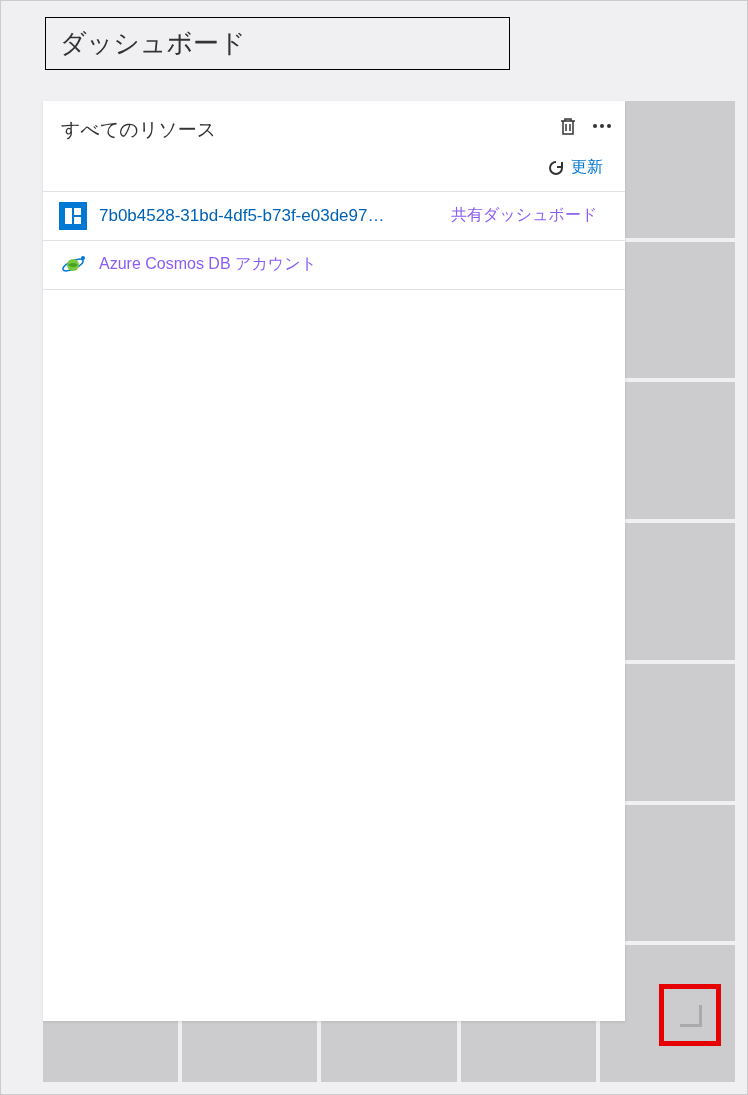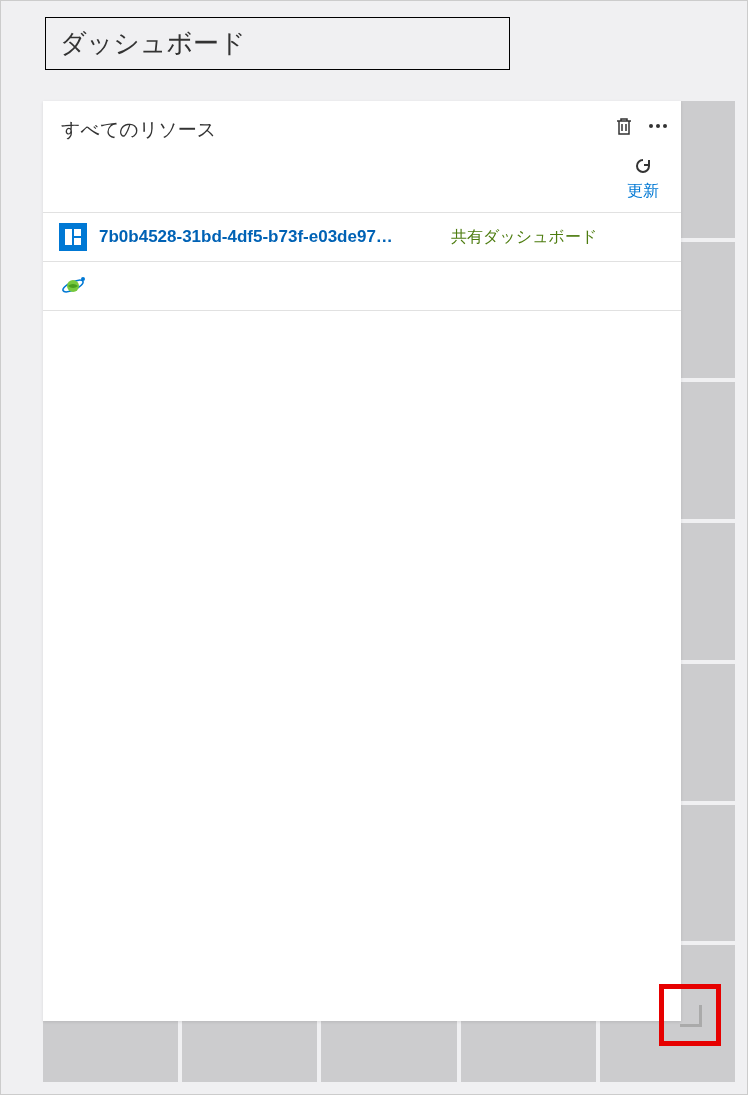--- a/index.html
+++ b/index.html
@@ -49,21 +49,21 @@
       grid-template-rows: repeat(7, 1fr);
       gap: 4px;
     }
     .grid-cell {
       background: #ccccce;
     }
     .tile {
       position: absolute;
       top: 0;
       left: 0;
-      width: 638px;
+      width: 582px;
       height: 920px;
       background: #fff;
       box-shadow: 0 1px 3px rgba(0,0,0,0.1);
     }
     .tile-header {
       padding: 16px 18px 4px 18px;
       position: relative;
     }
     .tile-title {
       font-size: 19px;
@@ -95,21 +95,20 @@
       text-align: right;
       padding: 10px 22px 10px 0;
     }
     .refresh-link {
       display: inline-flex;
       align-items: center;
       gap: 6px;
       color: #0078d4;
       font-size: 16px;
       cursor: pointer;
-      flex-direction: column;
     }
     .resource-list {
       border-top: 1px solid #e1e1e1;
     }
     .resource-row {
       display: flex;
       align-items: center;
       padding: 10px 16px;
       border-bottom: 1px solid #e1e1e1;
       gap: 12px;
@@ -120,24 +119,23 @@
       flex-shrink: 0;
     }
     .resource-name {
       flex: 0 0 340px;
       color: #0062b5;
       font-size: 17px;
       white-space: nowrap;
       overflow: hidden;
       text-overflow: ellipsis;
       cursor: pointer;
-      font-weight: bold;
     }
     .resource-type {
-      color: #4d7c0f;
+      color: #8b5cf6;
       font-size: 16px;
     }
     .dashboard-icon {
       background: #0078d4;
       width: 28px;
       height: 28px;
       display: flex;
       align-items: center;
       justify-content: center;
     }
@@ -266,20 +264,21 @@
 
         <div class="resource-row">
           <div class="resource-icon">
             <svg width="28" height="28" viewBox="0 0 28 28">
               <ellipse cx="14" cy="14" rx="11" ry="4" stroke="#0078d4" stroke-width="1.5" fill="none" transform="rotate(-25 14 14)"></ellipse>
               <circle cx="14" cy="14" r="6" fill="#76c93e"></circle>
               <path d="M9 14 q5 -4 10 0 q-5 4 -10 0" fill="#4a9e1f"></path>
               <circle cx="24" cy="7" r="2" fill="#0078d4"></circle>
             </svg>
           </div>
+          <div class="resource-type">Azure Cosmos DB アカウント</div>
         </div>
       </div>
     </div>
 
     <div class="resize-highlight">
       <div class="resize-handle"></div>
     </div>
   </div>
 </div>
 

